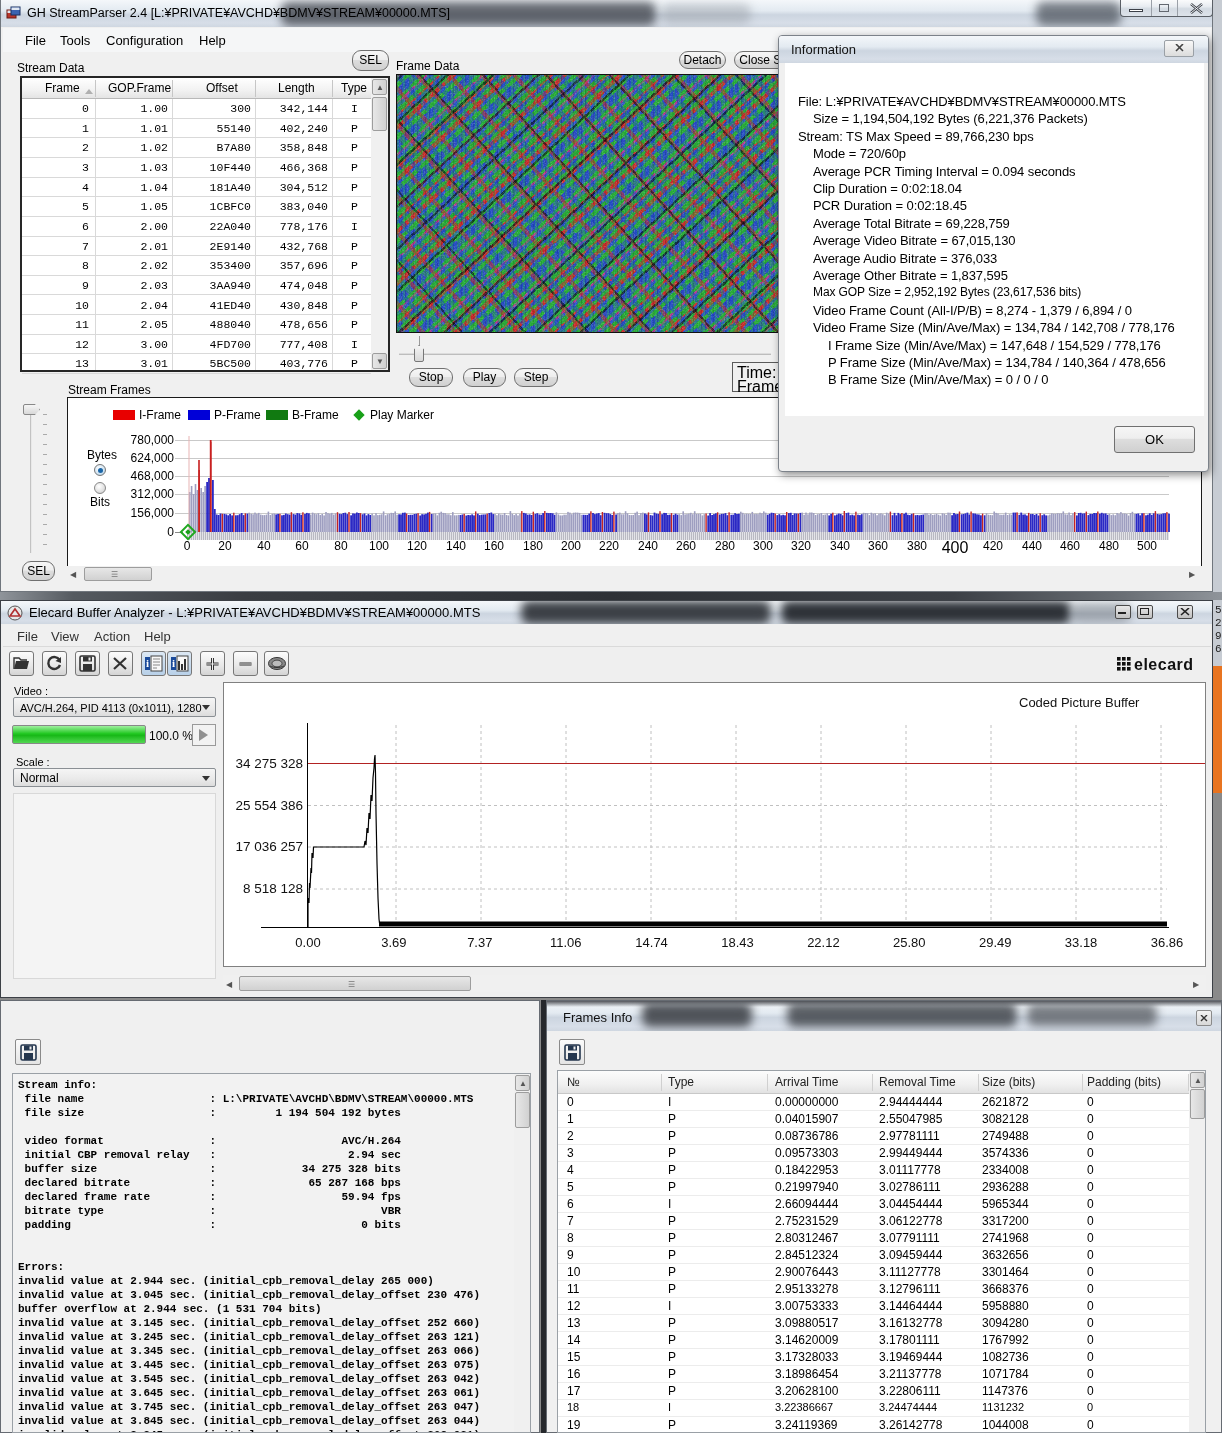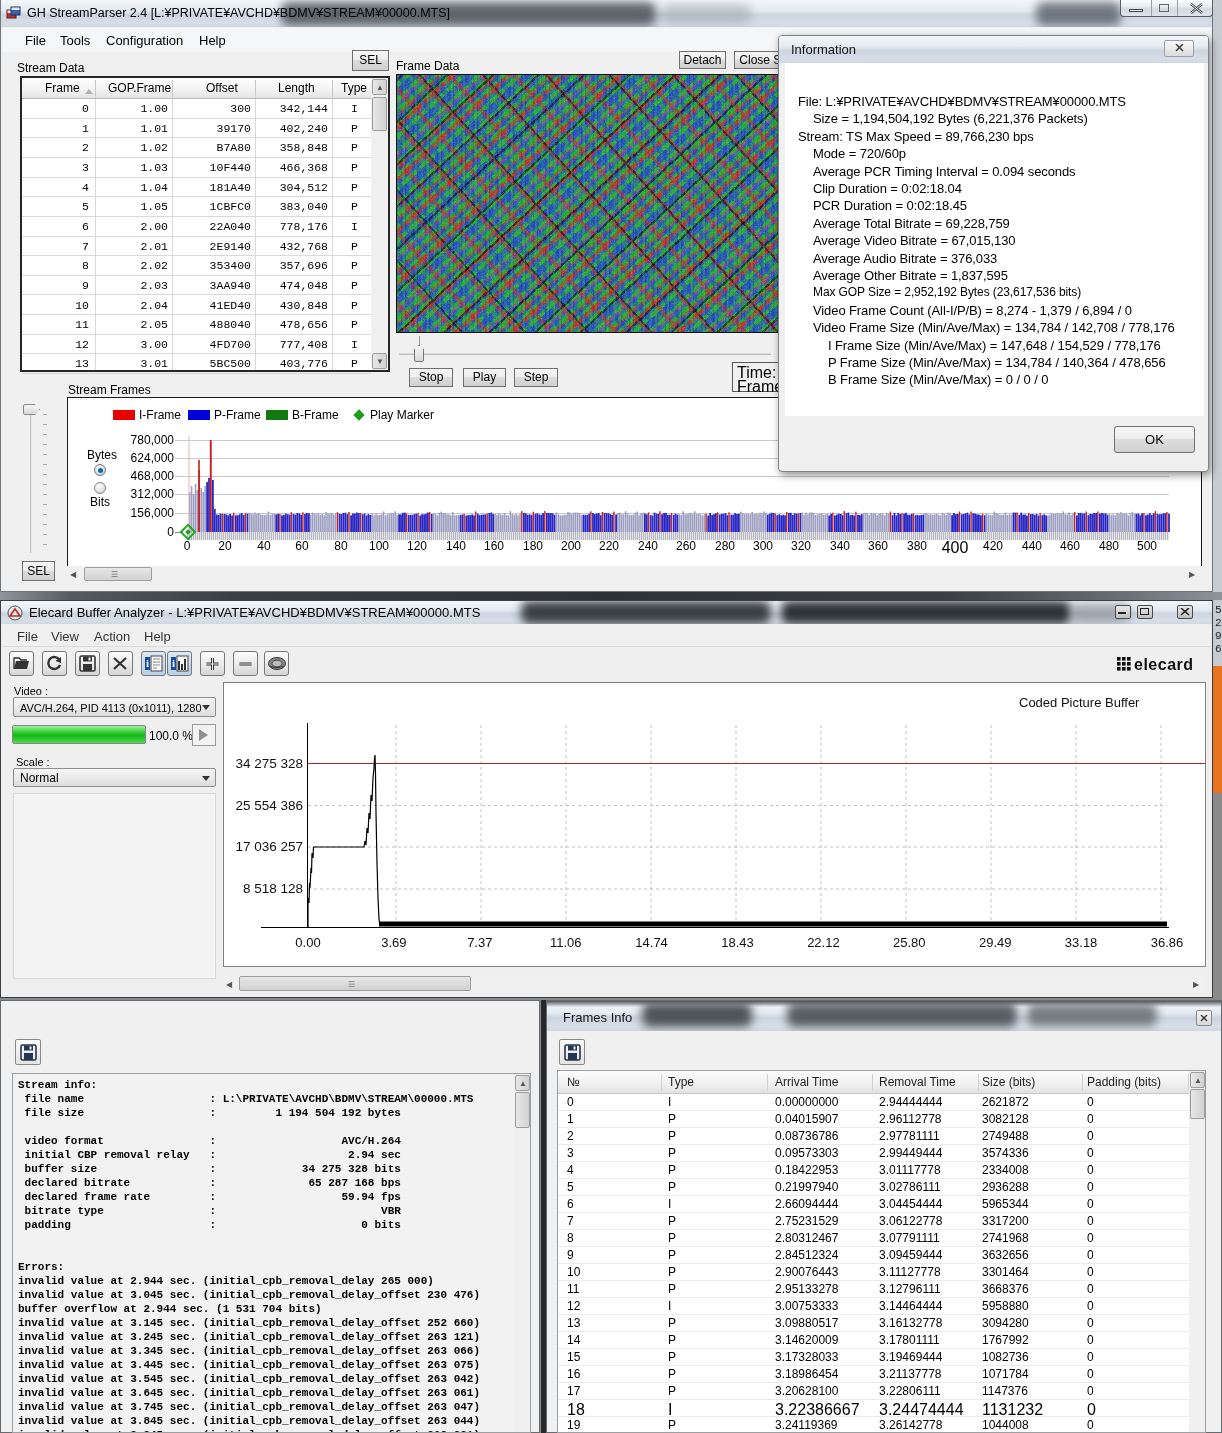--- a/index.html
+++ b/index.html
@@ -1,20 +1,20 @@
 <!DOCTYPE html>
 <html><head><meta charset="utf-8">
 <style>
 *{margin:0;padding:0;box-sizing:border-box}
 html,body{width:1222px;height:1433px;overflow:hidden;background:#8a8a8a;
   font-family:"Liberation Sans",sans-serif;}
 .abs{position:absolute}
 .tb{background:linear-gradient(#f4f7fa,#e3eaf1 40%,#ccd5e0 55%,#d7dee8 85%,#cfd7e1);overflow:hidden}
 .blob{position:absolute;filter:blur(5px);border-radius:8px}
-.btn{position:absolute;border:1px solid #707070;border-radius:0;
+.btn{position:absolute;border:1px solid #707070;border-radius:9px;
   background:linear-gradient(#f6f6f6,#eeeeee 45%,#dddddd 50%,#d0d0d0);
   font-size:12px;color:#000;text-align:center}
 .mono{font-family:"Liberation Mono",monospace}
 .sb{background:#f0f0f0}
 .sbthumb{position:absolute;background:linear-gradient(90deg,#e7e7e7,#d1d1d1);border:1px solid #9d9d9d;border-radius:2px}
 .sbthumbh{position:absolute;background:linear-gradient(#e7e7e7,#d1d1d1);border:1px solid #9d9d9d;border-radius:2px}
 .arr{position:absolute;font-size:8px;color:#555;text-align:center}
 .combo{position:absolute;border:1px solid #8a8f94;border-radius:2px;
   background:linear-gradient(#f5f5f5,#e9e9e9 60%,#dcdcdc);font-size:12px;color:#000}
 .ca{position:absolute;right:5px;top:7px;width:0;height:0;border:4px solid transparent;border-top:5px solid #333}
@@ -67,21 +67,21 @@
       <div class="abs mono" style="left:0;top:21.0px;width:349px;height:19.65px;border-bottom:1px solid #d9d9d9;font-size:11.5px;">
         <div class="abs" style="right:282px;top:3px">0</div>
         <div class="abs" style="right:203px;top:3px">1.00</div>
         <div class="abs" style="right:120px;top:3px">300</div>
         <div class="abs" style="right:43px;top:3px">342,144</div>
         <div class="abs" style="left:329px;top:3px">I</div>
       </div>
       <div class="abs mono" style="left:0;top:40.6px;width:349px;height:19.65px;border-bottom:1px solid #d9d9d9;font-size:11.5px;">
         <div class="abs" style="right:282px;top:3px">1</div>
         <div class="abs" style="right:203px;top:3px">1.01</div>
-        <div class="abs" style="right:120px;top:3px">39170</div>
+        <div class="abs" style="right:120px;top:3px">55140</div>
         <div class="abs" style="right:43px;top:3px">402,240</div>
         <div class="abs" style="left:329px;top:3px">P</div>
       </div>
       <div class="abs mono" style="left:0;top:60.3px;width:349px;height:19.65px;border-bottom:1px solid #d9d9d9;font-size:11.5px;">
         <div class="abs" style="right:282px;top:3px">2</div>
         <div class="abs" style="right:203px;top:3px">1.02</div>
         <div class="abs" style="right:120px;top:3px">B7A80</div>
         <div class="abs" style="right:43px;top:3px">358,848</div>
         <div class="abs" style="left:329px;top:3px">P</div>
       </div>
@@ -1040,21 +1040,21 @@
         <div class="abs" style="left:110px;top:1px">I</div>
         <div class="abs" style="left:217px;top:1px">0.00000000</div>
         <div class="abs" style="left:321px;top:1px">2.94444444</div>
         <div class="abs" style="left:424px;top:1px">2621872</div>
         <div class="abs" style="left:529px;top:1px">0</div>
       </div>
       <div class="abs" style="left:0;top:40px;width:631px;height:17px;border-bottom:1px solid #ececec;font-size:12px;color:#000">
         <div class="abs" style="left:9px;top:1px">1</div>
         <div class="abs" style="left:110px;top:1px">P</div>
         <div class="abs" style="left:217px;top:1px">0.04015907</div>
-        <div class="abs" style="left:321px;top:1px">2.96112778</div>
+        <div class="abs" style="left:321px;top:1px">2.55047985</div>
         <div class="abs" style="left:424px;top:1px">3082128</div>
         <div class="abs" style="left:529px;top:1px">0</div>
       </div>
       <div class="abs" style="left:0;top:57px;width:631px;height:17px;border-bottom:1px solid #ececec;font-size:12px;color:#000">
         <div class="abs" style="left:9px;top:1px">2</div>
         <div class="abs" style="left:110px;top:1px">P</div>
         <div class="abs" style="left:217px;top:1px">0.08736786</div>
         <div class="abs" style="left:321px;top:1px">2.97781111</div>
         <div class="abs" style="left:424px;top:1px">2749488</div>
         <div class="abs" style="left:529px;top:1px">0</div>
@@ -1172,21 +1172,21 @@
         <div class="abs" style="left:529px;top:1px">0</div>
       </div>
       <div class="abs" style="left:0;top:312px;width:631px;height:17px;border-bottom:1px solid #ececec;font-size:12px;color:#000">
         <div class="abs" style="left:9px;top:1px">17</div>
         <div class="abs" style="left:110px;top:1px">P</div>
         <div class="abs" style="left:217px;top:1px">3.20628100</div>
         <div class="abs" style="left:321px;top:1px">3.22806111</div>
         <div class="abs" style="left:424px;top:1px">1147376</div>
         <div class="abs" style="left:529px;top:1px">0</div>
       </div>
-      <div class="abs" style="left:0;top:329px;width:631px;height:17px;border-bottom:1px solid #ececec;font-size:16px;color:#000">
+      <div class="abs" style="left:0;top:329px;width:631px;height:17px;border-bottom:1px solid #ececec;font-size:11px;color:#000">
         <div class="abs" style="left:9px;top:1px">18</div>
         <div class="abs" style="left:110px;top:1px">I</div>
         <div class="abs" style="left:217px;top:1px">3.22386667</div>
         <div class="abs" style="left:321px;top:1px">3.24474444</div>
         <div class="abs" style="left:424px;top:1px">1131232</div>
         <div class="abs" style="left:529px;top:1px">0</div>
       </div>
       <div class="abs" style="left:0;top:346px;width:631px;height:17px;border-bottom:1px solid #ececec;font-size:12px;color:#000">
         <div class="abs" style="left:9px;top:1px">19</div>
         <div class="abs" style="left:110px;top:1px">P</div>

